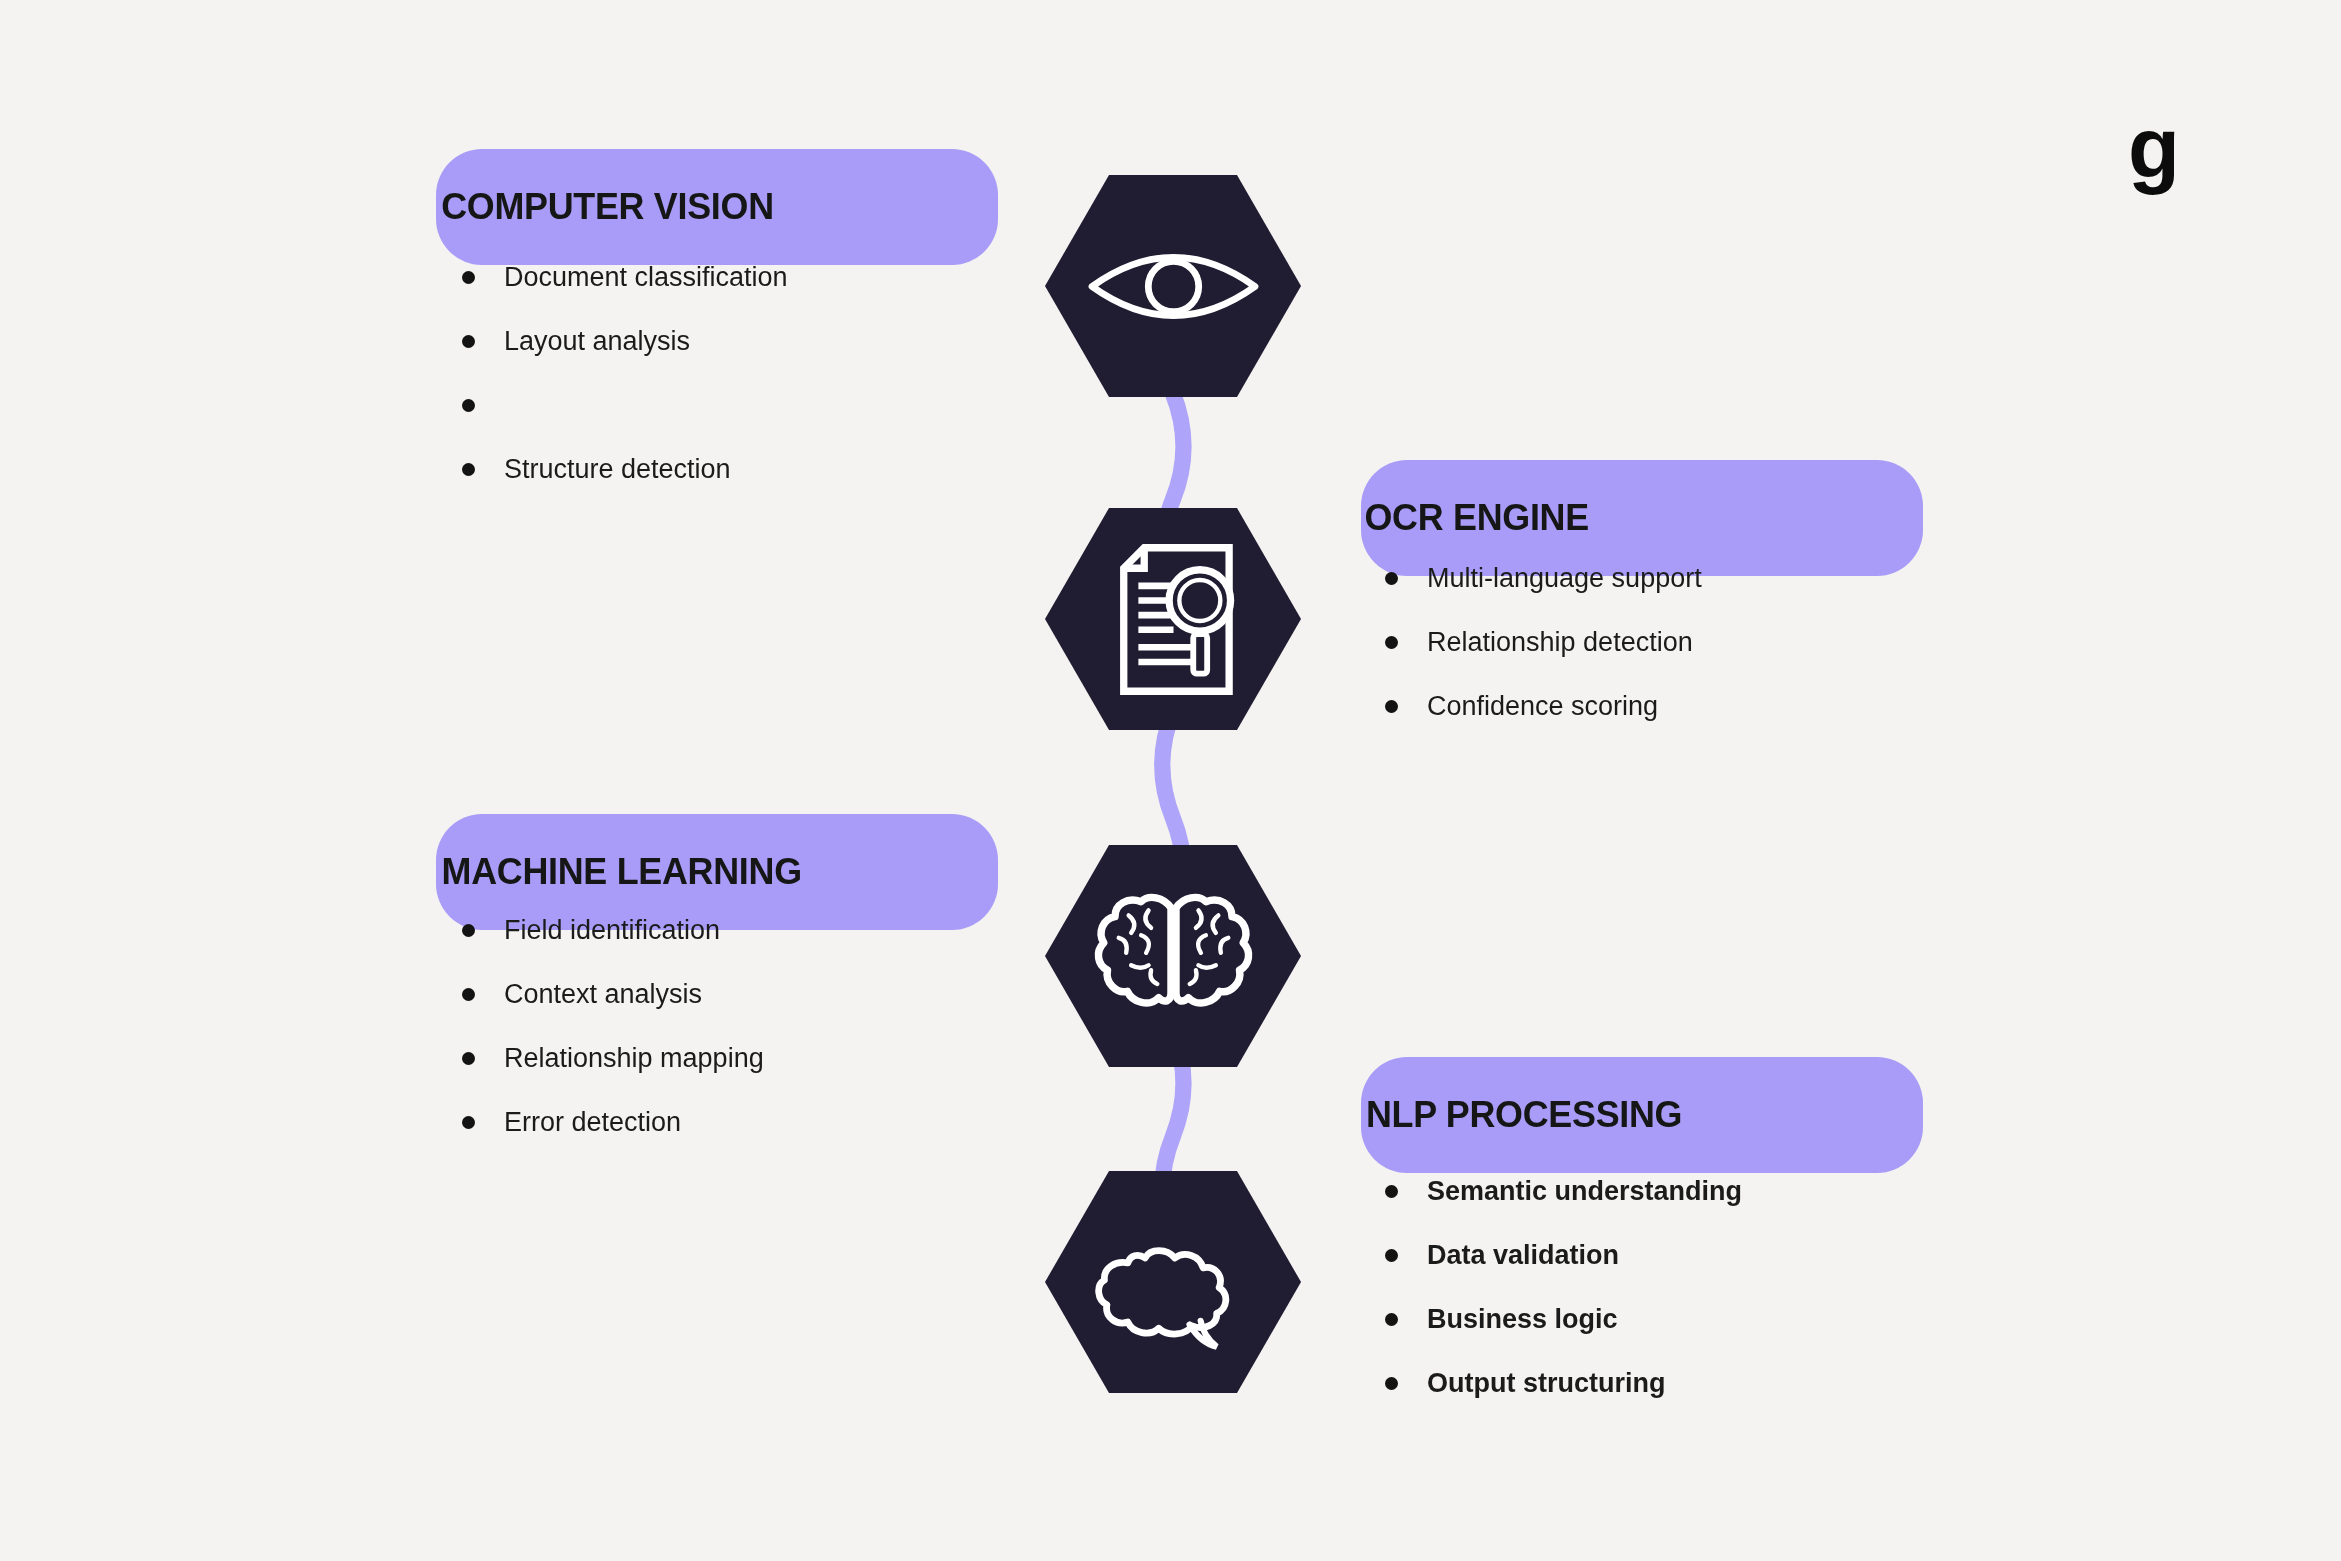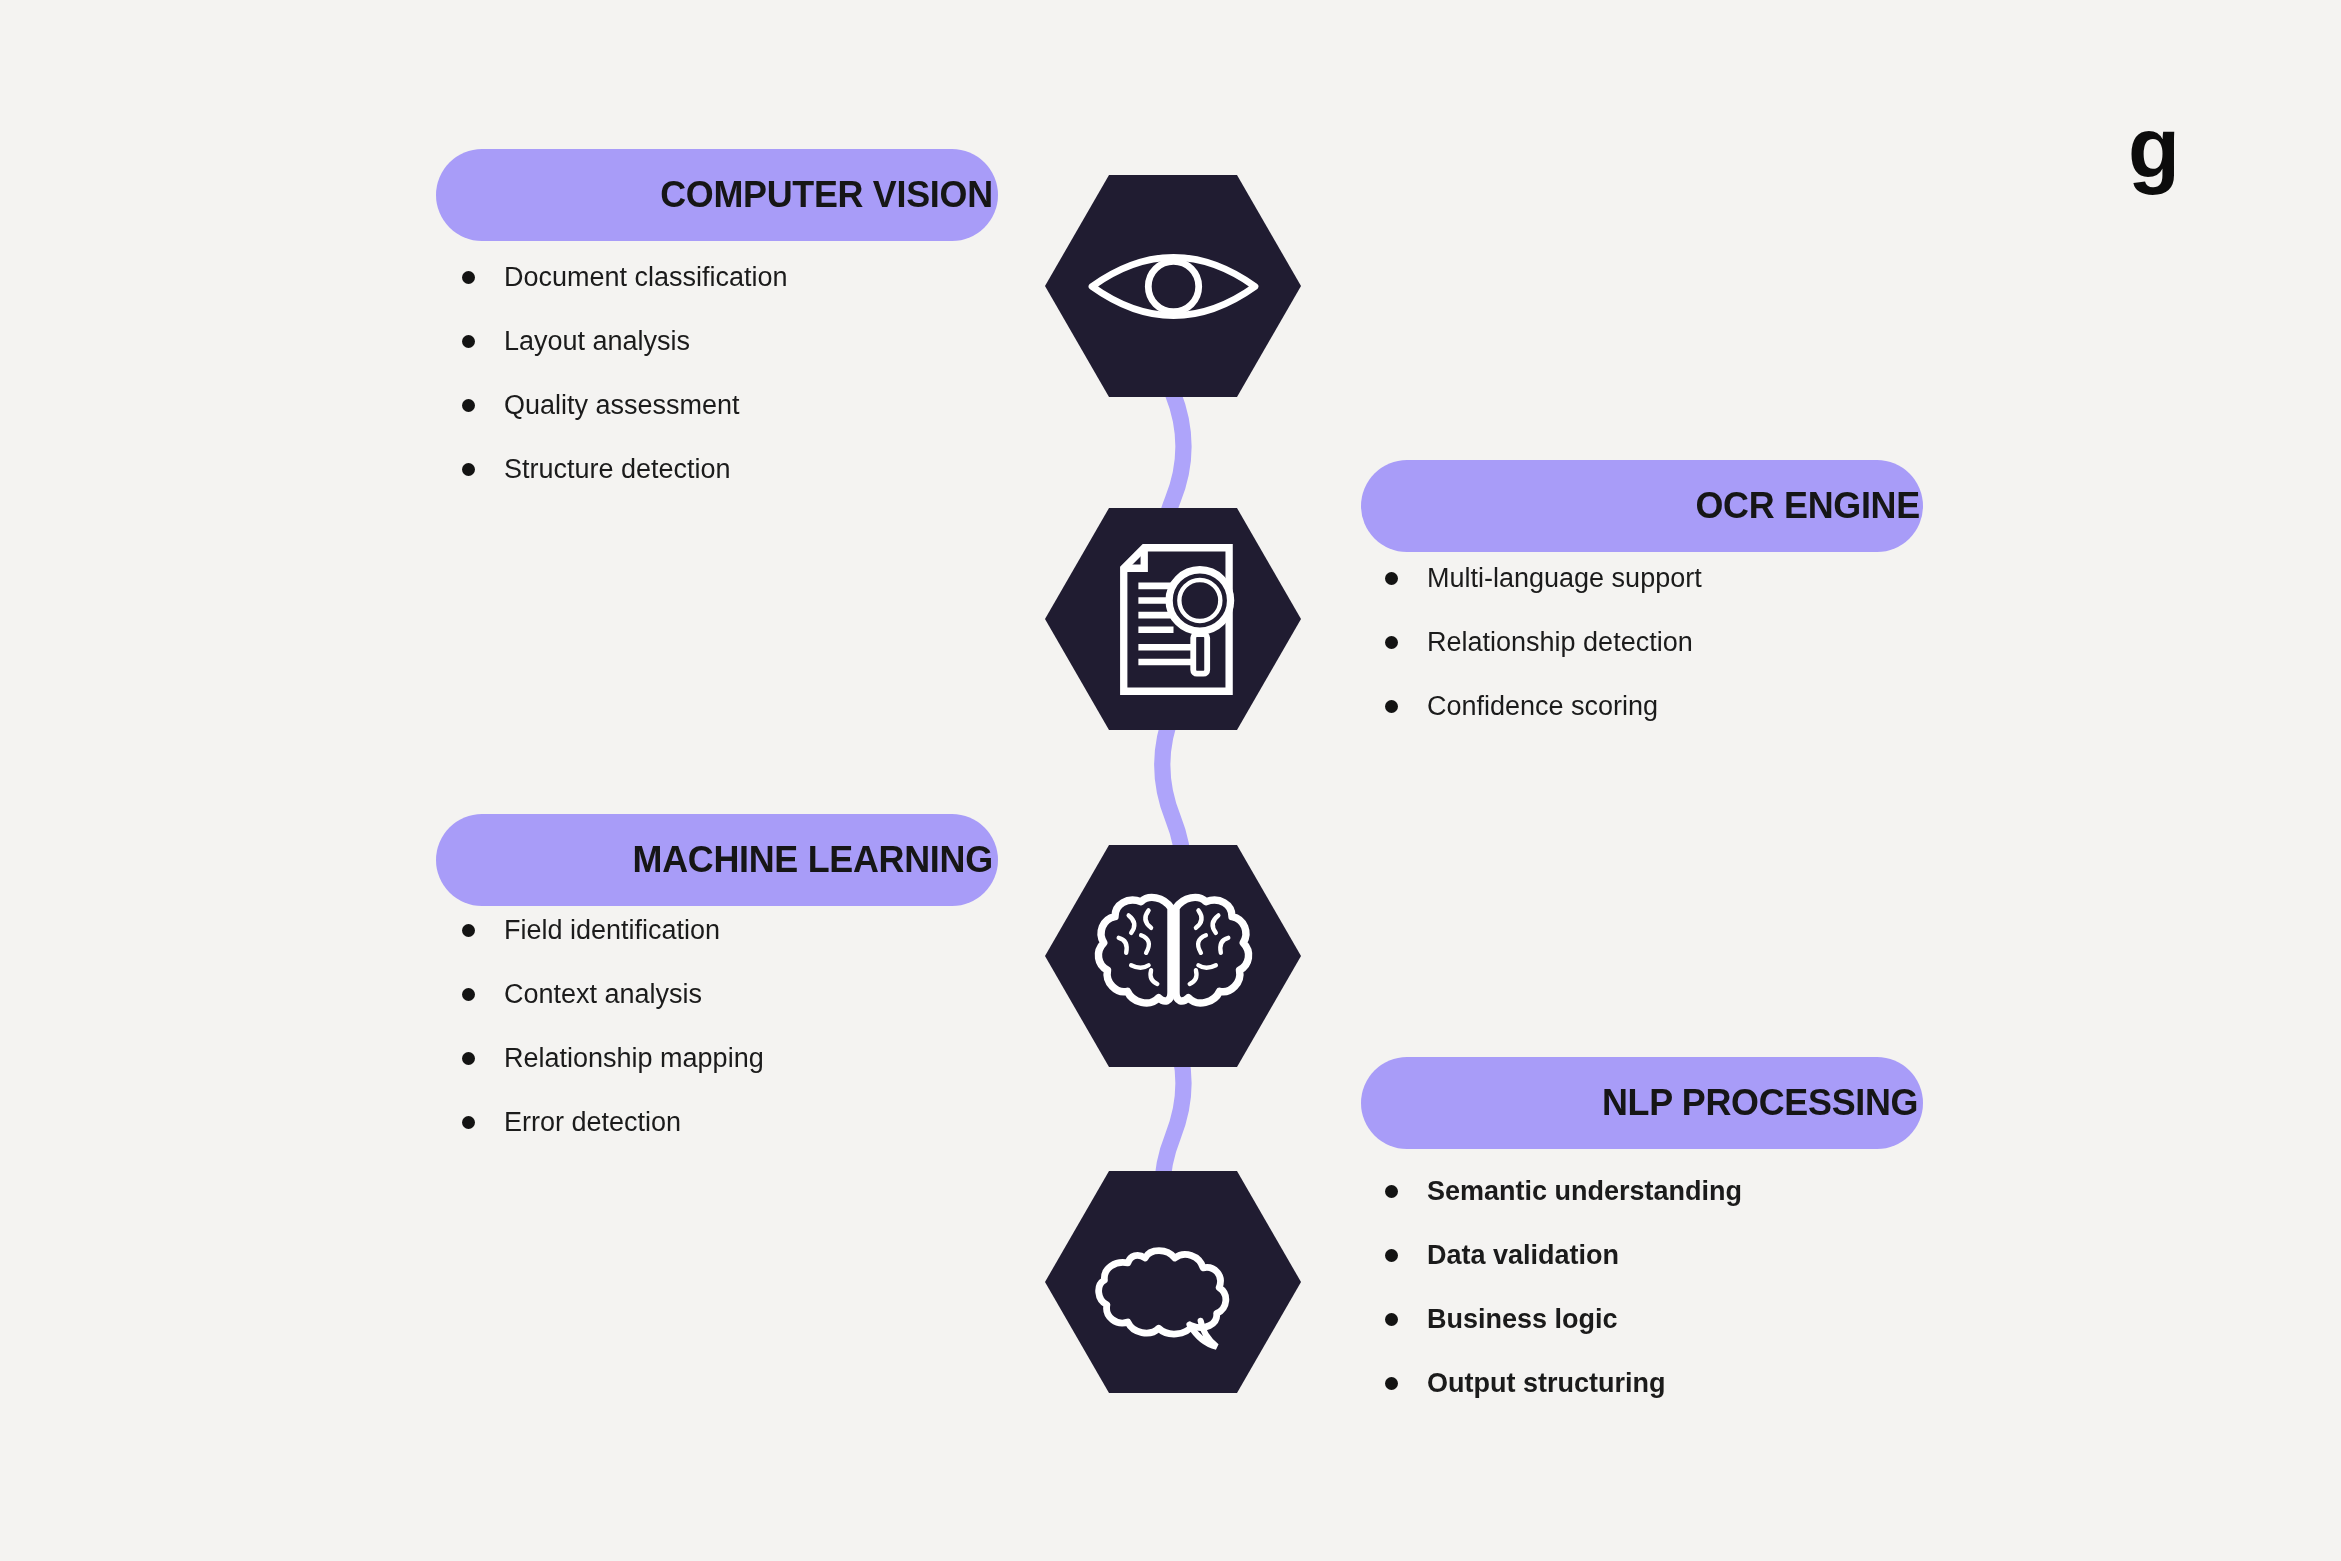--- a/index.html
+++ b/index.html
@@ -17,22 +17,22 @@
     color:#0c0c0c;line-height:1;letter-spacing:-1.2px;
   }
   .connector{position:absolute;left:0;top:0;z-index:1;}
   .hex{
     position:absolute;left:1045px;width:256px;height:222px;background:var(--hex);
     clip-path:polygon(25% 0,75% 0,100% 50%,75% 100%,25% 100%,0 50%);
     display:flex;align-items:center;justify-content:center;z-index:2;
   }
   .hex-0{top:175px;} .hex-1{top:508px;} .hex-2{top:845px;} .hex-3{top:1171px;}
   .pill{
-    position:absolute;width:562px;height:92px;border-radius:46px;background:var(--pill);
-    display:flex;align-items:center;justify-content:flex-end;z-index:2;
+    position:absolute;width:562px;height:116px;border-radius:46px;background:var(--pill);
+    display:flex;align-items:center;justify-content:flex-start;z-index:2;
   }
   .pill span{
     font-size:37px;font-weight:800;color:var(--ink);letter-spacing:-0.3px;
     transform:scaleX(0.97);white-space:nowrap;
   }
   .pill-0{left:436px;top:149px;}
   .pill-1{left:1361px;top:460px;}
   .pill-2{left:436px;top:814px;}
   .pill-3{left:1361px;top:1057px;}
   ul.features{position:absolute;list-style:none;z-index:2;}
@@ -128,21 +128,20 @@
     <li>
         <span class="dot"></span>
         <span>Document classification</span>
       </li>
     <li>
         <span class="dot"></span>
         <span>Layout analysis</span>
       </li>
     <li>
         <span class="dot"></span>
-        <span>Quality assessment</span>
       </li>
     <li>
         <span class="dot"></span>
         <span>Structure detection</span>
       </li>
   </ul>
 
   <div class="pill pill-1">
     <span>OCR ENGINE</span>
   </div>

